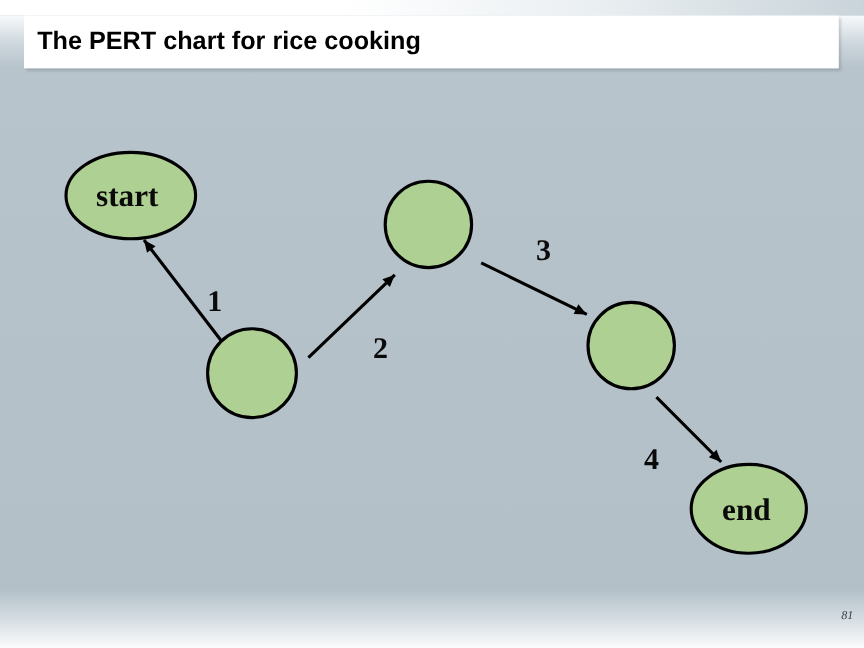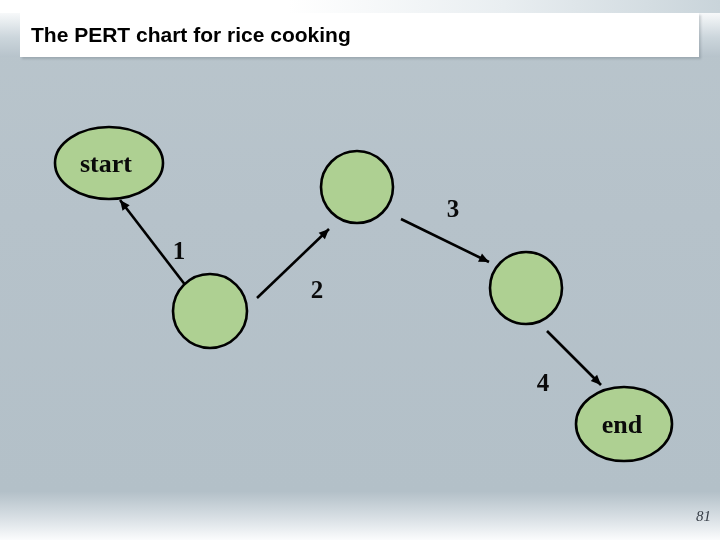--- a/index.html
+++ b/index.html
@@ -93,21 +93,21 @@
     font-size: 25px;
     fill: var(--label-color);
     text-anchor: middle;
   }
   #arrowhead path { fill: var(--node-stroke); }
 
   .page-number {
     position: absolute;
     right: 9px; top: 508px;
     font-family: "Liberation Serif", "DejaVu Serif", serif;
-    font-size: 15px;
+    font-size: 10px;
     color: var(--page-num-color);
     font-style: italic;
   }
 </style>
 </head>
 <body>
 
 <div class="slide">
 
   <div class="bg"></div>

